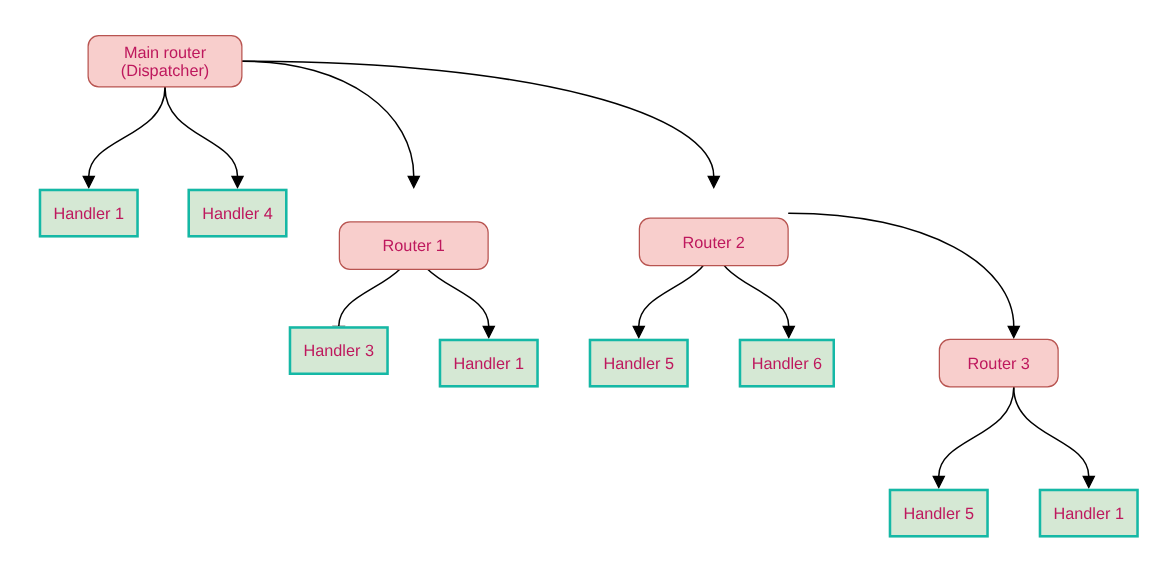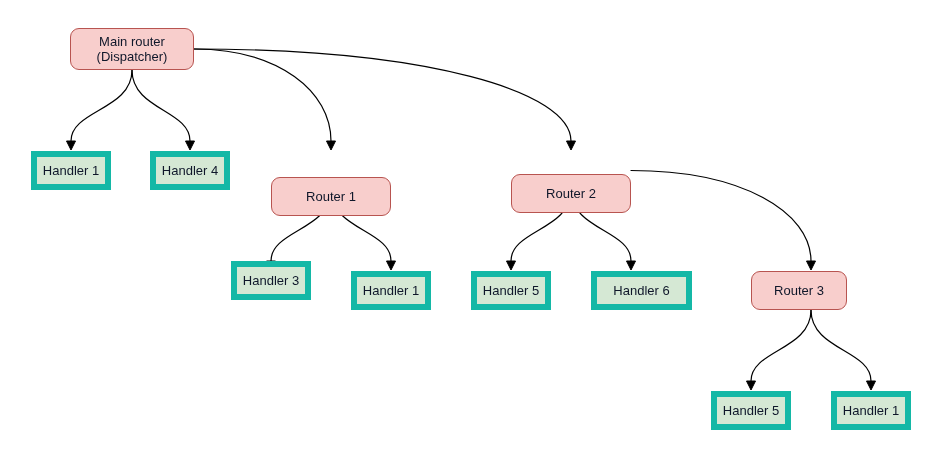--- a/index.html
+++ b/index.html
@@ -26,31 +26,31 @@
   }
   .node {
     position: absolute;
     box-sizing: border-box;
     display: flex;
     align-items: center;
     justify-content: center;
     text-align: center;
     font-size: 13px;
     line-height: 15px;
-    color: #0f172a;
+    color: #be185d;
     z-index: 2;
   }
   .node-router {
     background: #f8cecc;
     border: 1px solid #b85450;
     border-radius: 9px;
   }
   .node-handler {
     background: #d5e8d4;
-    border: 6px solid #14b8a6;
+    border: 2px solid #14b8a6;
     border-radius: 0;
   }
   .node-label {
     white-space: pre-line;
     pointer-events: none;
   }
   .edge-path {
     fill: none;
     stroke: #000000;
     stroke-width: 1.2;
@@ -110,21 +110,21 @@
       </div>
       <div class="node node-handler" style="left: 231px; top: 261px; width: 80px; height: 39px;">
         <span class="node-label">Handler 3</span>
       </div>
       <div class="node node-handler" style="left: 351px; top: 271px; width: 80px; height: 39px;">
         <span class="node-label">Handler 1</span>
       </div>
       <div class="node node-handler" style="left: 471px; top: 271px; width: 80px; height: 39px;">
         <span class="node-label">Handler 5</span>
       </div>
-      <div class="node node-handler" style="left: 591px; top: 271px; width: 101px; height: 39px;">
+      <div class="node node-handler" style="left: 591px; top: 271px; width: 77px; height: 39px;">
         <span class="node-label">Handler 6</span>
       </div>
       <div class="node node-router" style="left: 751px; top: 271px; width: 96px; height: 39px;">
         <span class="node-label">Router 3</span>
       </div>
       <div class="node node-handler" style="left: 711px; top: 391px; width: 80px; height: 39px;">
         <span class="node-label">Handler 5</span>
       </div>
       <div class="node node-handler" style="left: 831px; top: 391px; width: 80px; height: 39px;">
         <span class="node-label">Handler 1</span>

